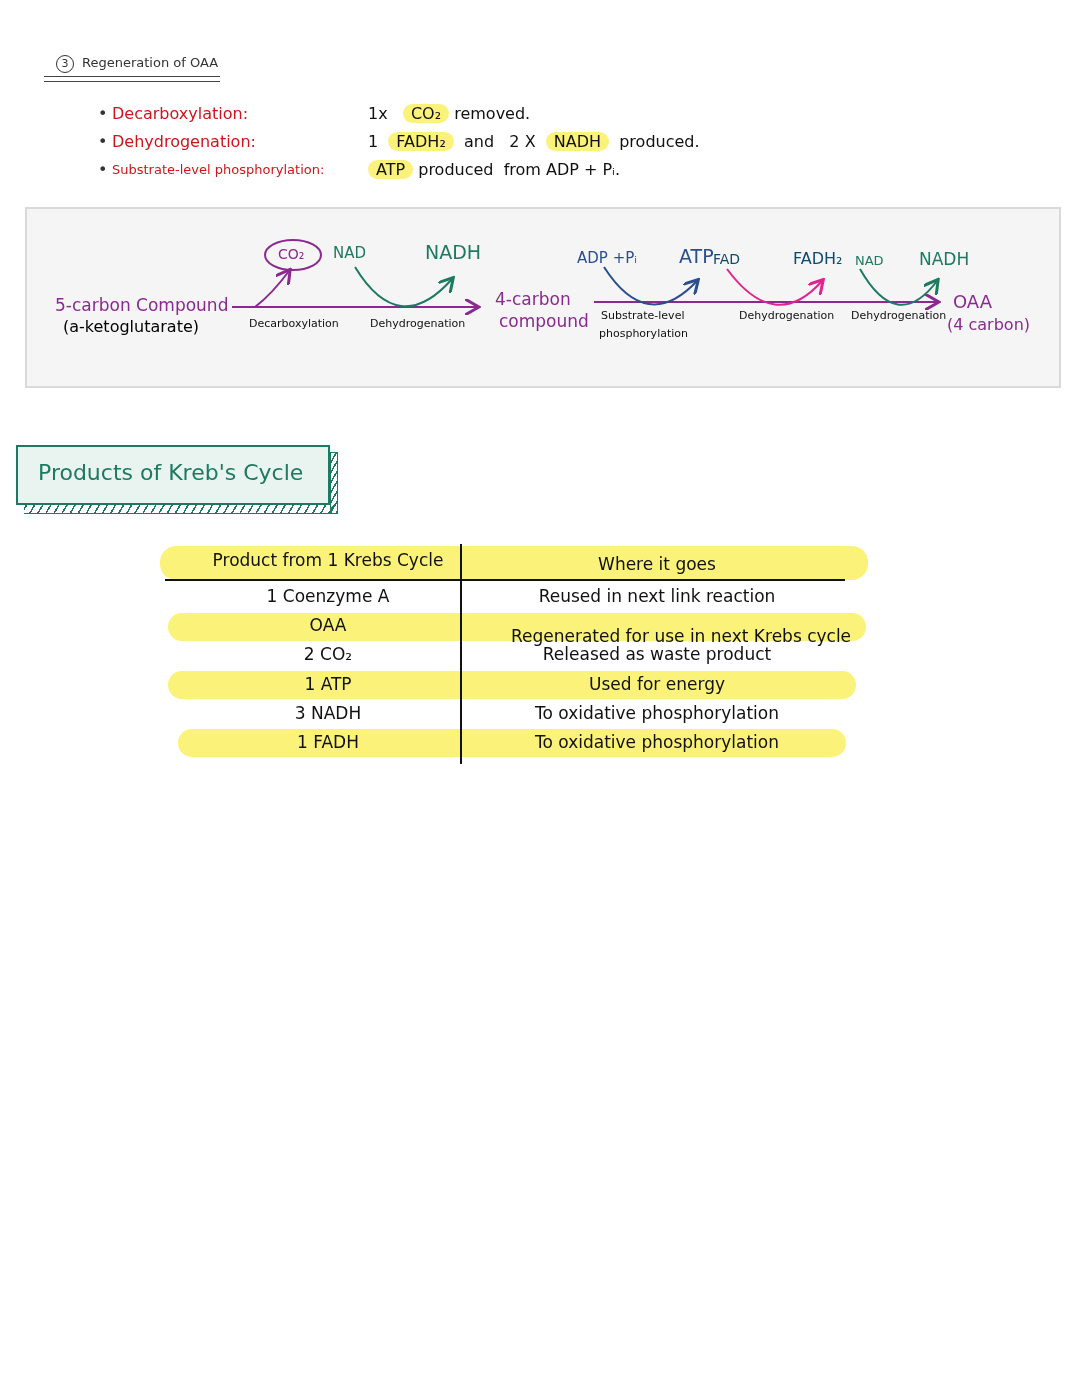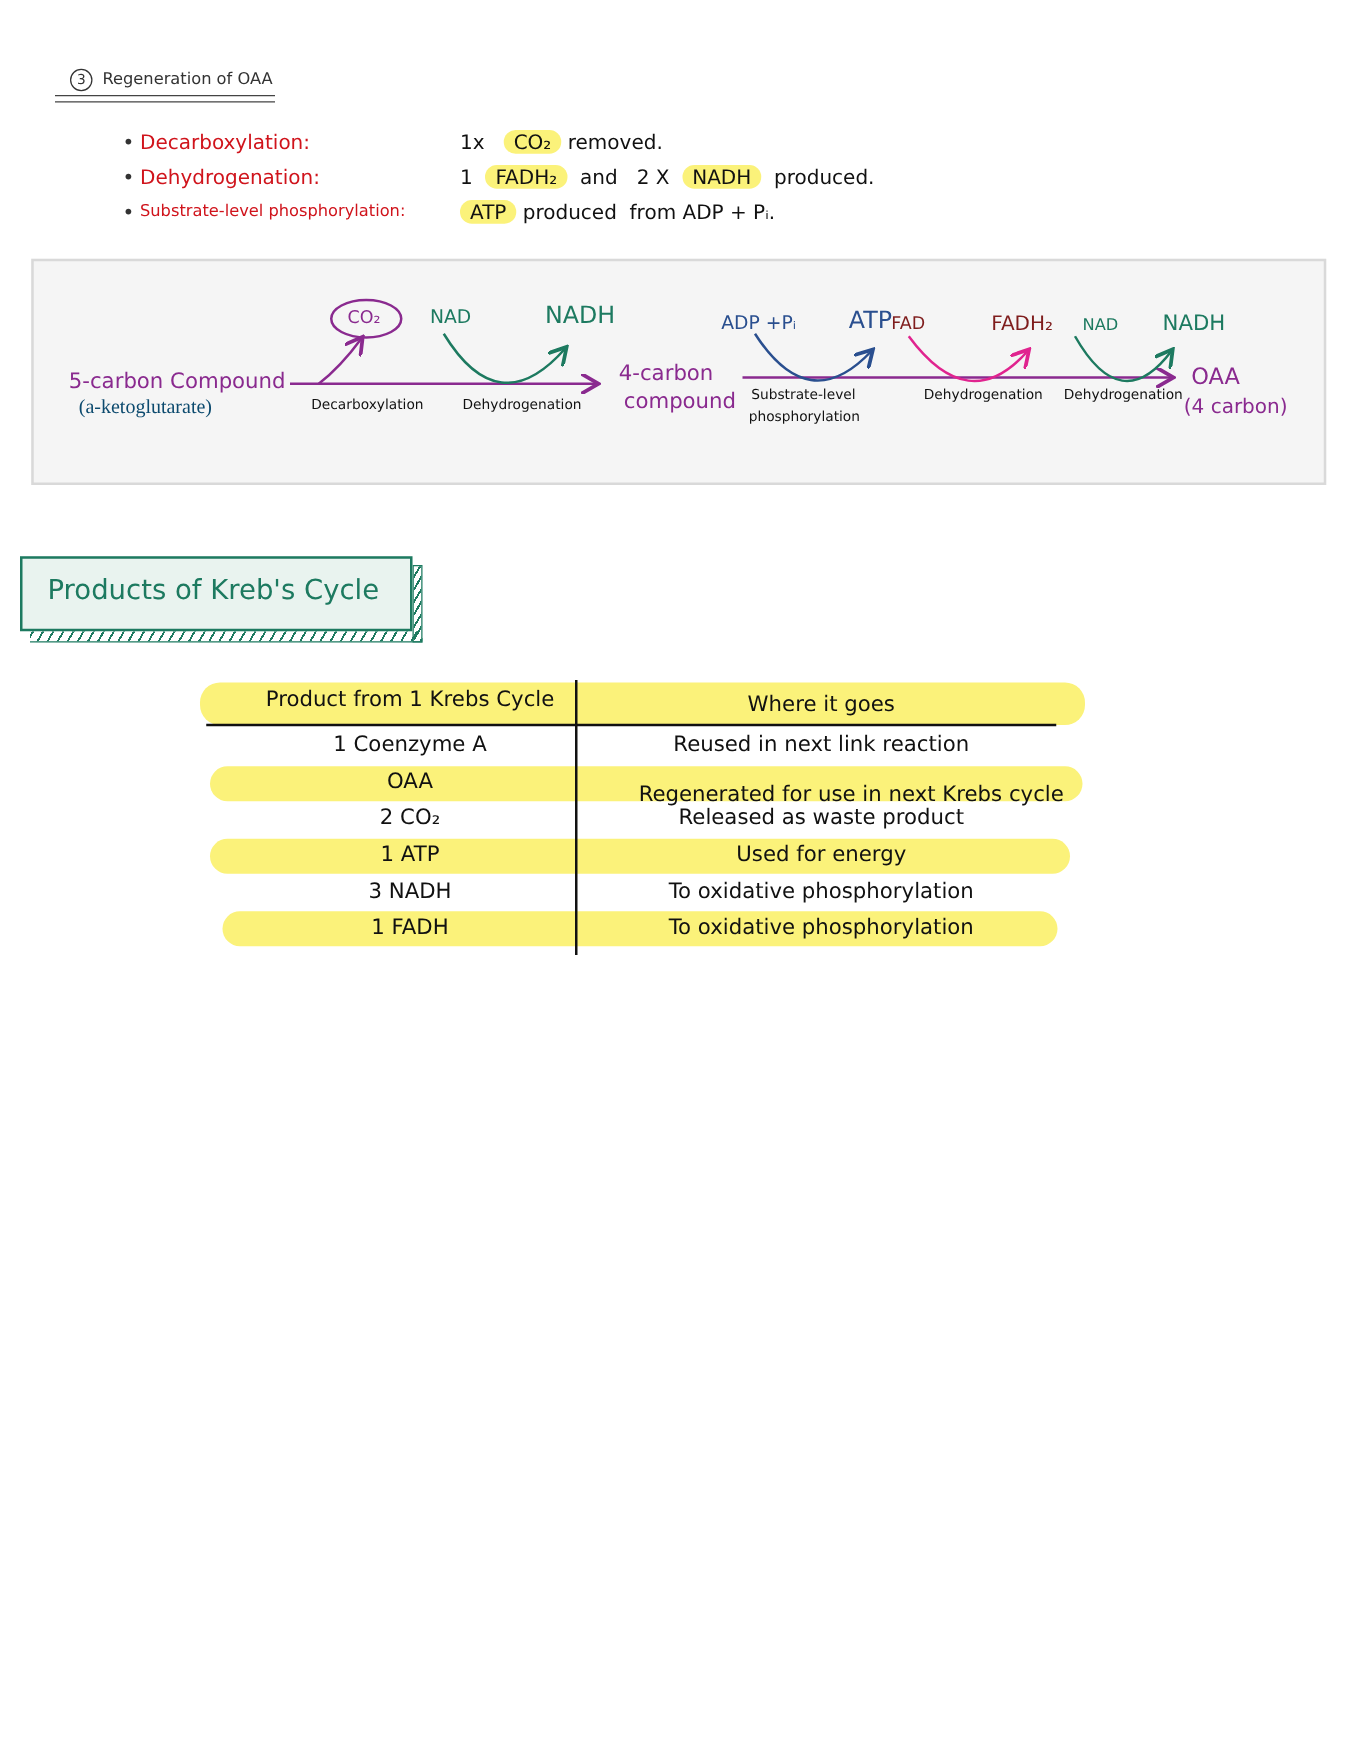--- a/index.html
+++ b/index.html
@@ -4,24 +4,24 @@
 <style>
   html, body { margin: 0; padding: 0; }
   body {
     width: 1080px; height: 1394px; background: #ffffff; position: relative; overflow: hidden;
     font-family: "DejaVu Sans", sans-serif; color: #111;
   }
   .abs { position: absolute; }
   .hl { background: #fbf27a; border-radius: 14px; padding: 0 8px; }
   .red { color: #d0141c; }
   .purple { color: #8a2a8f; }
-  .green { color: #1d7a60; margin-left: 11px; }
+  .green { color: #1d7a60; }
   .blue { color: #2a4f8f; }
-  .pink { color: #7f1d1d; }
-  .grey { color: #0c4a6e; font-family: Liberation Serif, serif; }
+  .pink { color: #0c4a6e; }
+  .grey { color: #000000; }
 
   
   .sec-head { left: 44px; top: 55px; font-size: 13px; color: #333; padding-left: 12px; }
   .sec-head .num {
     display: inline-block; width: 16px; height: 16px; border: 1.5px solid #333; border-radius: 50%;
     text-align: center; line-height: 16px; font-size: 11px; margin-right: 8px;
   }
   .sec-head .underline { position: absolute; left: 0; right: -2px; height: 4px; top: 21px;
     border-top: 1.5px solid #444; border-bottom: 1.5px solid #444; }
 

